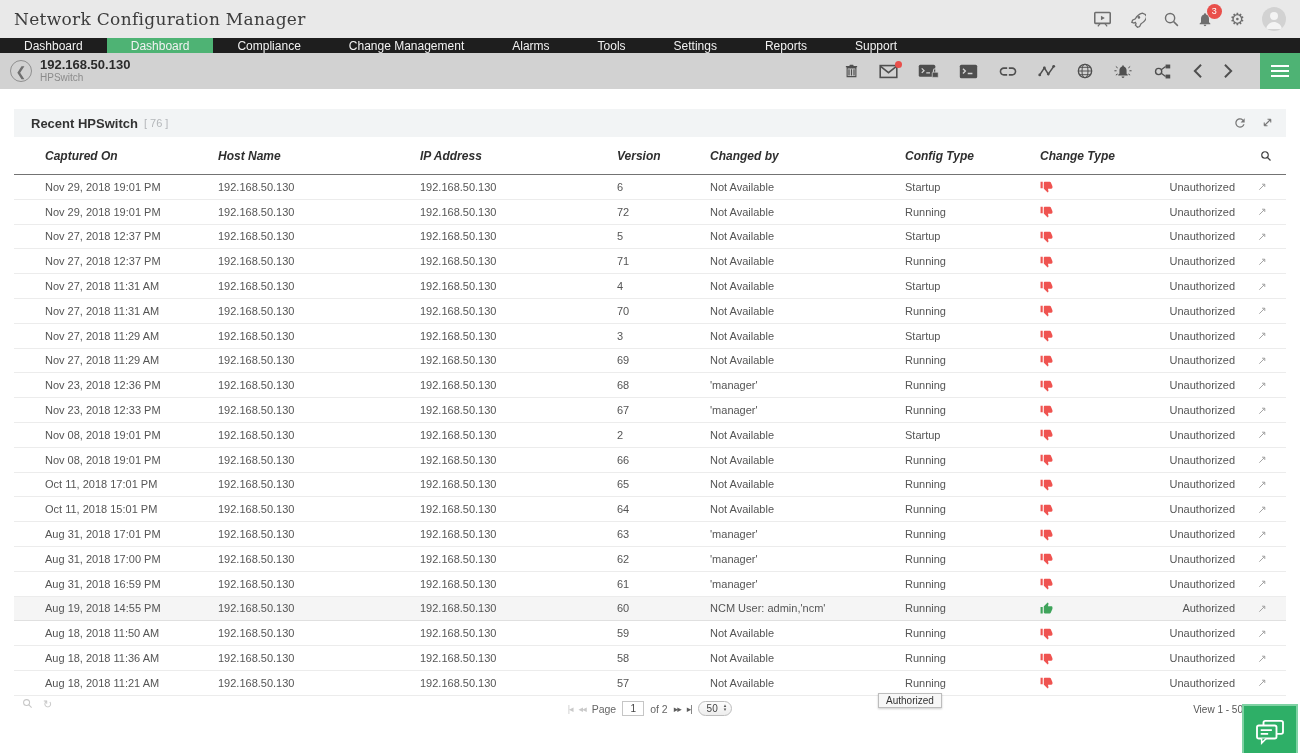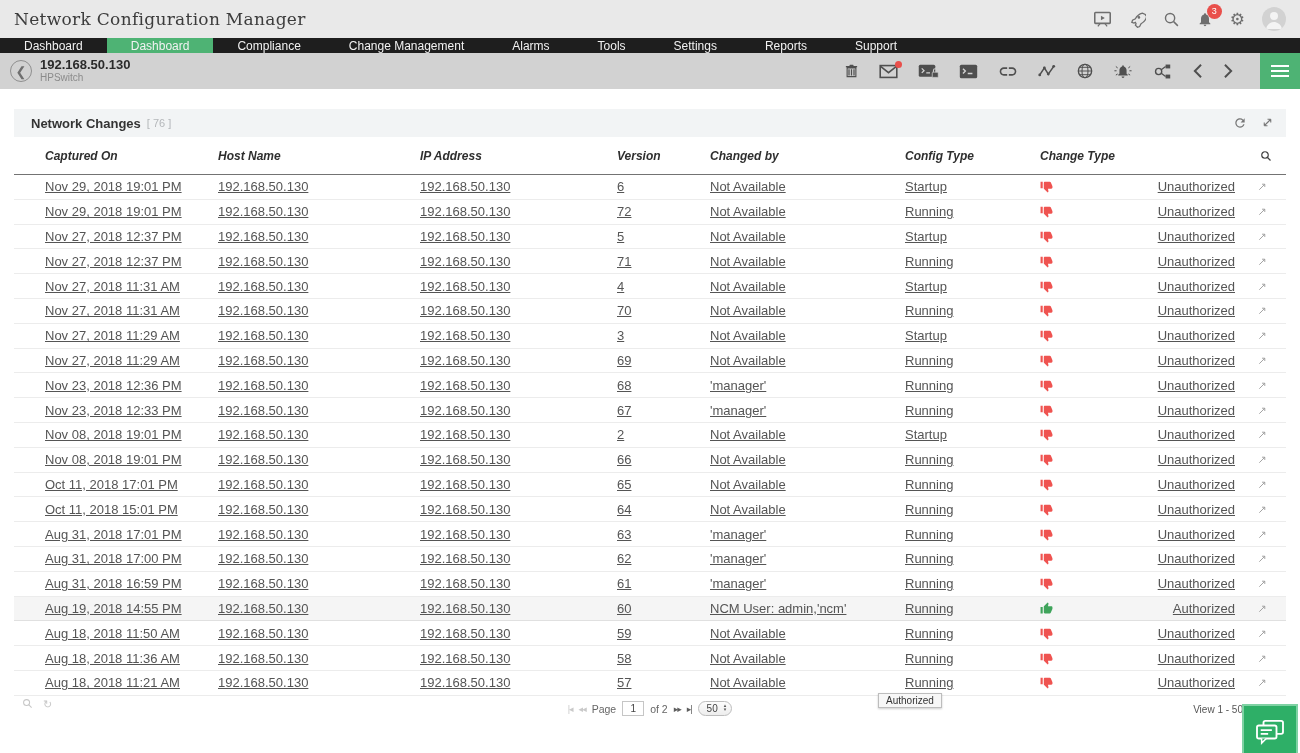--- a/index.html
+++ b/index.html
@@ -49,21 +49,21 @@
   .panel-count { font-size:11px; color:#b4b7ba; margin-left:6px; }
   .panel-actions { margin-left:auto; display:flex; gap:14px; color:#777; }
   .panel-actions .pa-icon { cursor:pointer; }
 
   
   .grid-row { display:grid;
       grid-template-columns:173px 202px 197px 93px 195px 135px 195px 1fr;
       padding-left:31px; align-items:center; }
   .thead { height:38px; border-bottom:1px solid #737373; font-size:12px; font-weight:bold; color:#2f2f2f;font-style:italic; }
   .thead .search-cell { display:flex; justify-content:flex-end; padding-right:14px; color:#444; }
-  .tbody .grid-row { height:24.8px; border-bottom:1px solid #ececec; font-size:13px; color:#555;text-decoration:underline; }
+  .tbody .grid-row { height:24.8px; border-bottom:1px solid #ececec; font-size:11px; color:#555; }
   .tbody .grid-row.hl { background:#f5f5f5; border-bottom:1px solid #e0e0e0; }
   .cell { white-space:nowrap; overflow:hidden; }
   .changetype { display:flex; align-items:center; gap:8px;justify-content:space-between; }
   .thumb { width:13px; height:13px; }
   .thumb.down { color:#ef5350; transform:rotate(180deg) scaleX(-1); }
   .thumb.up { color:#3fa45b; }
   .row-action { display:flex; justify-content:flex-end; padding-right:18px; color:#9a9a9a; cursor:pointer; }
 
   
   .table-footer { position:relative; height:26px; display:flex; align-items:center; justify-content:center; }
@@ -222,21 +222,21 @@
         <i></i>
         <i></i>
         <i></i>
       </span>
   </div>
 </div>
 
 <div class="content">
   <div class="panel">
     <div class="panel-header">
-      <span class="panel-title">Network Changes</span>
+      <span class="panel-title">Recent HPSwitch</span>
       <span class="panel-count">[ 76 ]</span>
       <span class="panel-actions">
         <span class="pa-icon">
           <svg width="14" height="14" viewBox="0 0 24 24">
               <path d="M17.65 6.35A7.96 7.96 0 0 0 12 4c-4.42 0-7.99 3.58-7.99 8s3.57 8 7.99 8c3.73 0 6.84-2.55 7.73-6h-2.08A5.99 5.99 0 0 1 12 18c-3.31 0-6-2.69-6-6s2.69-6 6-6c1.66 0 3.14.69 4.22 1.78L13 11h7V4l-2.35 2.35z" fill="currentColor"></path>
             </svg>
         </span>
         <span class="pa-icon">
           <svg width="13" height="13" viewBox="0 0 24 24">
               <path d="M6 18L18 6M18 6h-6M18 6v6M6 18h6M6 18v-6" fill="none" stroke="currentColor" stroke-width="2"></path>

